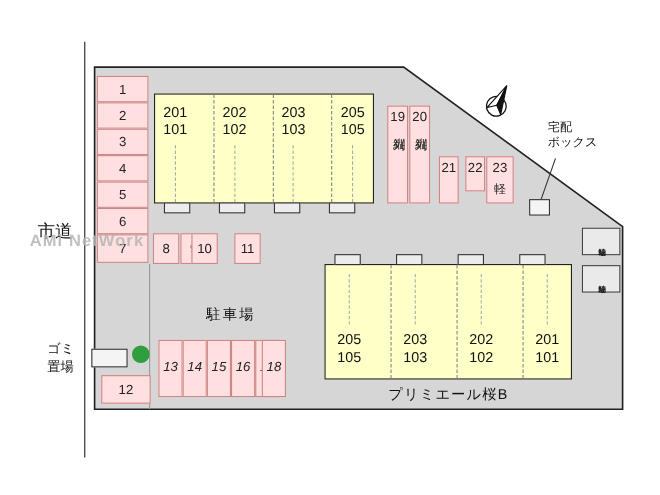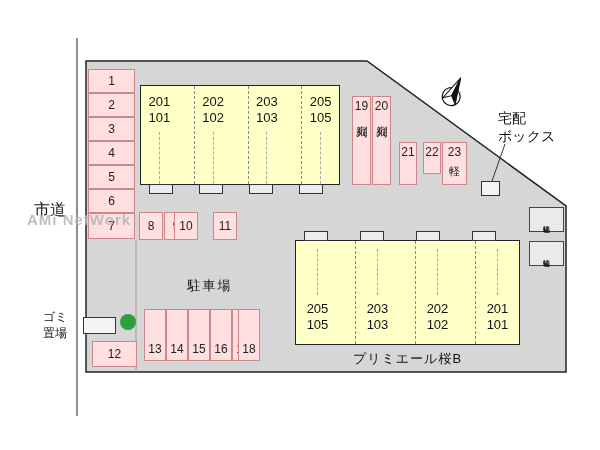--- a/index.html
+++ b/index.html
@@ -3,21 +3,21 @@
 <meta charset="utf-8">
 <style>
   html,body{margin:0;padding:0;background:#fff;}
   .canvas{position:relative;width:600px;height:450px;background:#fff;overflow:hidden;
           font-family:"Liberation Sans","DejaVu Sans",sans-serif;color:#111;}
   .underlay{position:absolute;left:0;top:0;z-index:0;}
 
   .stall{position:absolute;z-index:2;background:#ffdfdf;border:1px solid #cc8888;
          display:flex;align-items:center;justify-content:center;font-size:12px;color:#222;box-sizing:border-box;}
   .stall .num{line-height:1;}
-  .stall.tall{align-items:flex-end;padding-bottom:5px;}
+  .stall.tall{align-items:flex-end;padding-bottom:21px;font-style:italic;}
   .stall.col{flex-direction:column;justify-content:flex-start;padding-top:3px;align-items:center;}
   .vtag{writing-mode:vertical-rl;text-orientation:upright;font-size:11px;margin-top:5px;letter-spacing:1px;}
   .ktag{font-size:11px;margin-top:6px;}
 
   .building{position:absolute;z-index:2;background:#ffffc8;border:1.5px solid #222;display:flex;box-sizing:border-box;gap:16px;}
   .unit{flex:1;display:flex;flex-direction:column;align-items:center;font-size:13px;line-height:1.25;min-width:0;}
   .unit + .unit{border-left:1px dashed #888;text-align:center;}
   .ba .unit{padding-top:8px;}
   .ba .unit::after{content:"";width:0;border-left:1px dashed #aaa;flex:1;margin-top:5px;}
   .bb .unit{padding-top:8px;}
@@ -181,21 +181,21 @@
     <span class="num">23</span>
     <span class="ktag">軽</span>
   </div>
 
   <div class="lbl" style="left:34px;top:200px;font-size:16px">市道</div>
   <div class="lbl center" style="left:175px;top:277px;width:70px;font-size:13px;letter-spacing:2px">駐車場</div>
   <div class="lbl two-line" style="left:43px;top:310px;font-size:12px">
     <span>ゴミ</span>
     <span>置場</span>
   </div>
-  <div class="lbl two-line" style="left:498px;top:109px;font-size:14px">
+  <div class="lbl two-line" style="left:498px;top:109px;font-size:11px">
     <span>宅配</span>
     <span>ボックス</span>
   </div>
 
   <div class="smallbox" style="left:83px;top:317px;width:33px;height:17px"></div>
   <div class="smallbox" style="left:481px;top:181px;width:19px;height:15px"></div>
   <div class="tree" style="left:120px;top:314px"></div>
 
   <div class="bike" style="left:529px;top:207px">
     <span>駐輪場</span>

